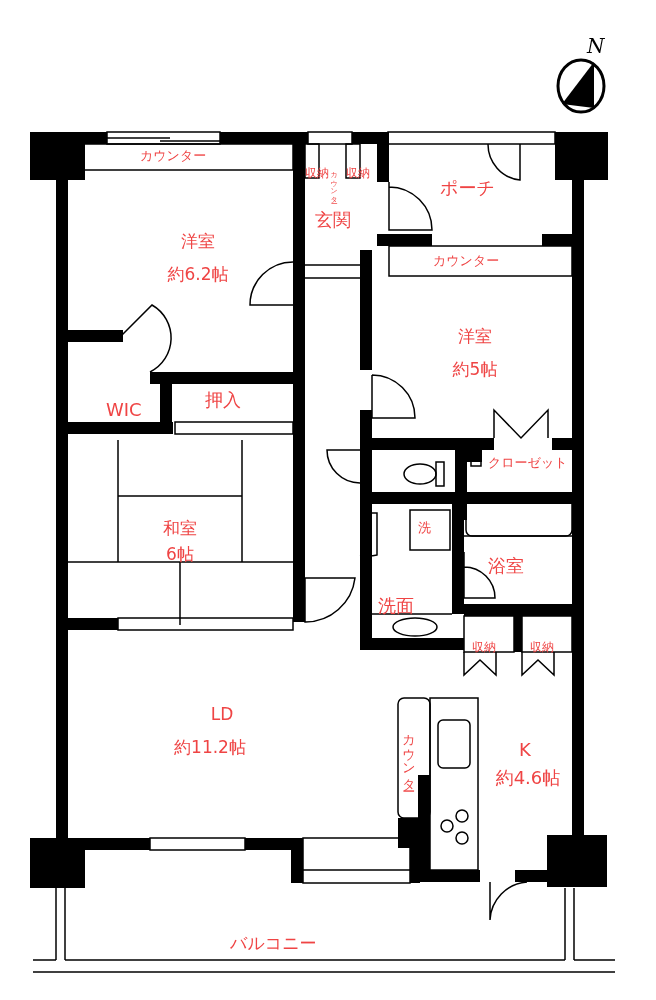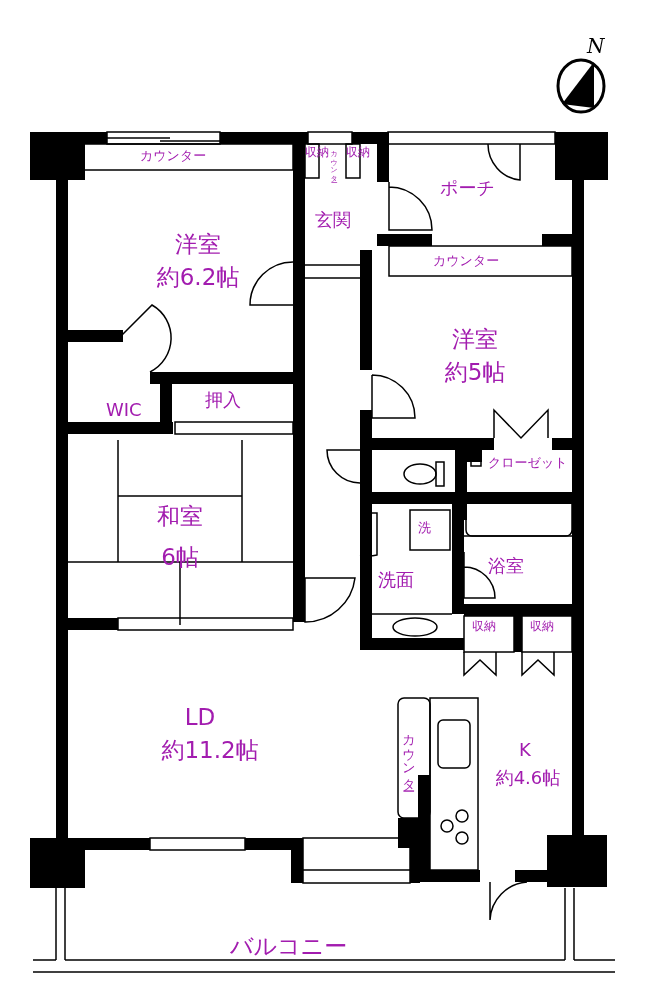--- a/index.html
+++ b/index.html
@@ -1,22 +1,22 @@
 <!DOCTYPE html>
 <html><head>
 <meta charset="utf-8">
 <style>
   html, body { margin:0; padding:0; background:#ffffff; }
   body { width:656px; height:1000px; position:relative; overflow:hidden; font-family:"DejaVu Sans", sans-serif; }
   svg { position:absolute; left:0; top:0; }
-  .lbl { position:absolute; color:#a21caf; white-space:nowrap; text-align:center; line-height:1.1; }
-  .big { font-size:23px; }
+  .lbl { position:absolute; color:#ef4444; white-space:nowrap; text-align:center; line-height:1.1; }
+  .big { font-size:17px; }
   .mid { font-size:18px; }
   .sm  { font-size:13px; }
-  .xs  { font-size:12px; }
+  .xs  { font-size:12px;margin-top:21px; }
   .vert { writing-mode:vertical-rl; }
   .north { position:absolute; left:587px; top:34px; font-family:"DejaVu Serif", serif; font-style:italic; font-size:20px; }
 </style>
 </head>
 <body>
 
 <svg width="656" height="1000" viewBox="0 0 656 1000">
 
   <g>
     <ellipse cx="581" cy="86" rx="23" ry="26" fill="none" stroke="#000" stroke-width="3"></ellipse>
@@ -158,25 +158,25 @@
 <div class="lbl mid" style="left:440px;top:178px;">ポーチ</div>
 <div class="lbl mid" style="left:315px;top:210px;">玄関</div>
 <div class="lbl big" style="left:148px;top:232px;width:100px;">洋室</div>
 <div class="lbl big" style="left:118px;top:265px;width:160px;">約6.2帖</div>
 <div class="lbl sm" style="left:433px;top:254px;">カウンター</div>
 <div class="lbl big" style="left:425px;top:327px;width:100px;">洋室</div>
 <div class="lbl big" style="left:415px;top:360px;width:120px;">約5帖</div>
 <div class="lbl mid" style="left:78px;top:400px;margin-left:28px;">WIC</div>
 <div class="lbl mid" style="left:205px;top:390px;">押入</div>
 <div class="lbl sm" style="left:488px;top:456px;">クローゼット</div>
-<div class="lbl big" style="left:130px;top:504px;width:100px;">和室</div>
+<div class="lbl big" style="left:130px;top:519px;width:100px;">和室</div>
 <div class="lbl big" style="left:130px;top:537px;width:100px;margin-top:8px;">6帖</div>
 <div class="lbl sm" style="left:418px;top:521px;">洗</div>
 <div class="lbl mid" style="left:488px;top:556px;">浴室</div>
-<div class="lbl mid" style="left:378px;top:570px;text-align:center;">洗面</div>
+<div class="lbl mid" style="left:378px;top:596px;text-align:center;">洗面</div>
 <div class="lbl xs" style="left:472px;top:620px;">収納</div>
 <div class="lbl xs" style="left:530px;top:620px;">収納</div>
-<div class="lbl big" style="left:150px;top:705px;width:100px;text-align:center;">LD</div>
+<div class="lbl big" style="left:172px;top:705px;width:100px;text-align:center;">LD</div>
 <div class="lbl big" style="left:130px;top:738px;width:160px;">約11.2帖</div>
 <div class="lbl sm vert" style="left:401px;top:725px;">カウンター</div>
 <div class="lbl mid" style="left:495px;top:740px;width:60px;">K</div>
 <div class="lbl mid" style="left:478px;top:768px;width:100px;">約4.6帖</div>
 <div class="lbl big" style="left:230px;top:922px;margin-top:12px;">バルコニー</div>
 
 </body></html>

